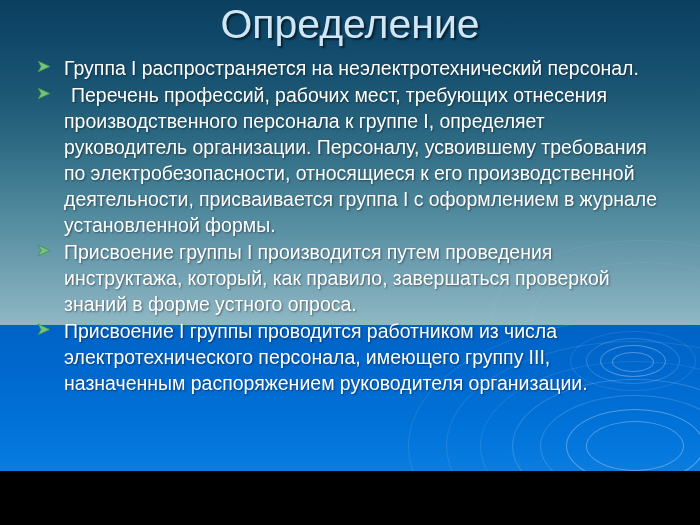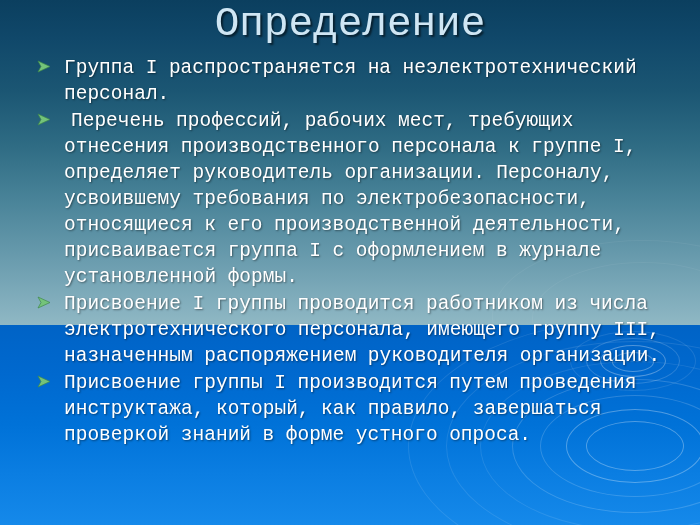--- a/index.html
+++ b/index.html
@@ -4,23 +4,23 @@
 <title>Определение</title>
 <style>
   html, body {
     margin: 0;
     padding: 0;
     background: #000;
   }
   .slide {
     position: relative;
     width: 700px;
-    height: 525px;
+    height: 471px;
     overflow: hidden;
-    font-family: Liberation Mono, monospace;
+    font-family: Liberation Sans, sans-serif;
     -webkit-font-smoothing: antialiased;
   }
 
   
   .bg-top {
     position: absolute;
     left: 0; top: 0;
     width: 700px; height: 325px;
     background: linear-gradient(to bottom,
         #0b3f5f 0%,
@@ -171,26 +171,26 @@
       </span>
       <span class="bullet-text"> Перечень профессий, рабочих мест, требующих отнесения производственного персонала к группе I, определяет руководитель организации. Персоналу, усвоившему требования по электробезопасности, относящиеся к его производственной деятельности, присваивается группа I с оформлением в журнале установленной формы.</span>
     </div>
 
     <div class="bullet-row">
       <span class="bullet-mark">
         <svg width="15" height="15" viewBox="0 0 15 15" aria-hidden="true">
           <polygon points="2,2 14,7.5 2,13 5,7.5" fill="#74c37a" stroke="#3f8a4a" stroke-width="0.7"></polygon>
         </svg>
       </span>
-      <span class="bullet-text">Присвоение I группы проводится работником из числа электротехнического персонала, имеющего группу III, назначенным распоряжением руководителя организации.</span>
+      <span class="bullet-text">Присвоение группы I производится путем проведения инструктажа, который, как правило, завершаться проверкой знаний в форме устного опроса.</span>
     </div>
 
     <div class="bullet-row">
       <span class="bullet-mark">
         <svg width="15" height="15" viewBox="0 0 15 15" aria-hidden="true">
           <polygon points="2,2 14,7.5 2,13 5,7.5" fill="#74c37a" stroke="#3f8a4a" stroke-width="0.7"></polygon>
         </svg>
       </span>
-      <span class="bullet-text">Присвоение группы I производится путем проведения инструктажа, который, как правило, завершаться проверкой знаний в форме устного опроса.</span>
+      <span class="bullet-text">Присвоение I группы проводится работником из числа электротехнического персонала, имеющего группу III, назначенным распоряжением руководителя организации.</span>
     </div>
 
   </div>
 </div>
 
 </body></html>

